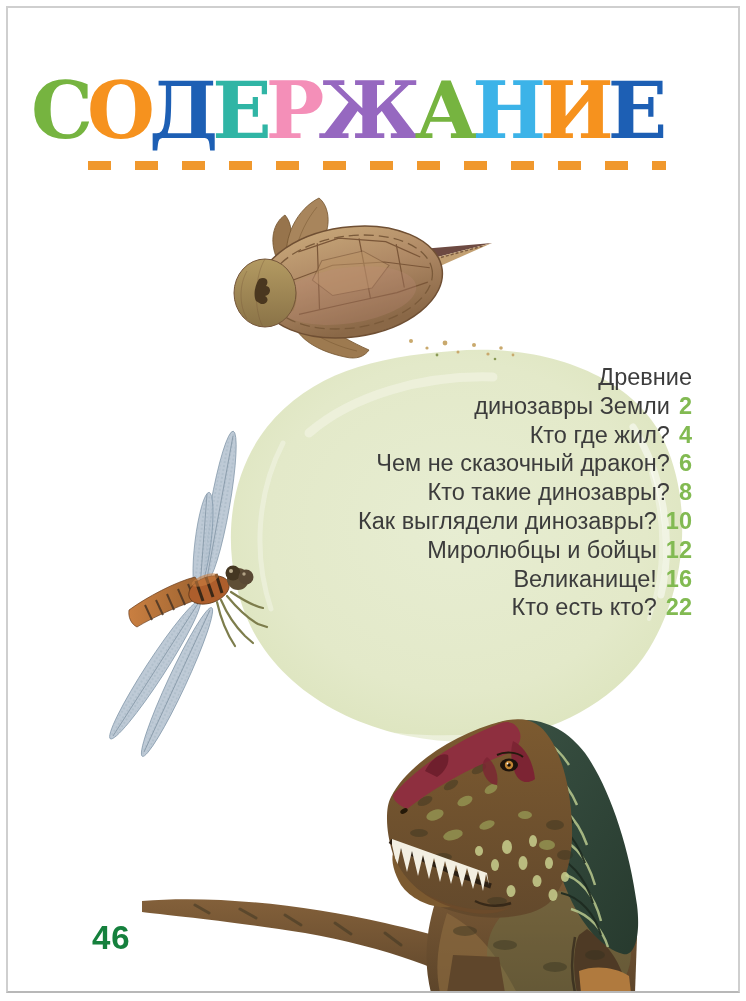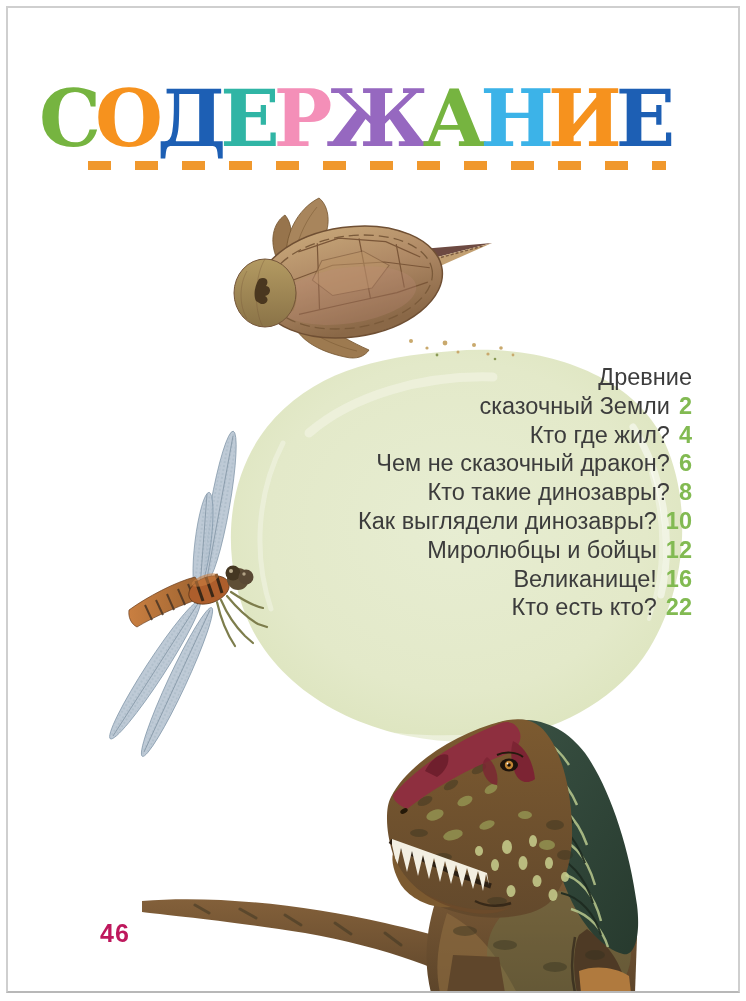--- a/index.html
+++ b/index.html
@@ -1,35 +1,35 @@
 <!DOCTYPE html>
 <html style="--dash-color: #f0982d; --toc-text: #3c3c3c; --toc-num: #82ba52;"><head>
 <meta charset="utf-8">
 <style>
   html,body{margin:0;padding:0;background:#ffffff;}
   .page{position:relative;width:746px;height:1001px;background:#ffffff;overflow:hidden;
         font-family:"Liberation Sans",sans-serif;}
   .frame{position:absolute;left:6px;top:6px;right:6px;bottom:8px;
          border:2px solid #cfcfcf;border-bottom-color:#b8b8b8;pointer-events:none;z-index:9;}
-  .title{position:absolute;left:346px;top:78px;transform:translateX(-50%);margin:8px;
+  .title{position:absolute;left:346px;top:78px;transform:translateX(-50%);margin:0;
          font-family:"DejaVu Serif","Liberation Serif",serif;font-weight:700;
          font-size:78px;line-height:66px;letter-spacing:-6px;white-space:nowrap;z-index:4;}
   .title span{display:inline-block;}
   .divider{position:absolute;left:88px;top:161px;width:578px;height:9px;z-index:4;
            background:repeating-linear-gradient(90deg,var(--dash-color) 0 23px,transparent 23px 47px);}
   .circle-wrap{position:absolute;left:213px;top:343px;width:480px;height:404px;z-index:1;}
   .toc{position:absolute;left:212px;top:363px;width:480px;z-index:3;text-align:right;
        font-size:23.5px;line-height:28.8px;color:var(--toc-text);}
   .toc-row{white-space:nowrap;}
   .toc-text{font-weight:400;}
   .toc-page{font-weight:700;color:var(--toc-num);margin-left:9px;}
   .art{position:absolute;z-index:2;}
   .art svg{display:block;}
-  .folio{position:absolute;left:100px;top:919px;font-size:25px;font-weight:700;
-         color:#be185d;z-index:5;letter-spacing:1px;}
+  .folio{position:absolute;left:92px;top:919px;font-size:33px;font-weight:700;
+         color:#15803d;z-index:5;letter-spacing:1px;}
 </style>
 </head>
 <body>
 
 <div class="page">
 
   <div class="circle-wrap">
     <svg width="480" height="404" viewBox="0 0 480 404">
       <defs>
         <radialGradient id="circG" cx="50%" cy="45%" r="60%">
@@ -165,21 +165,21 @@
         <path d="M126,170 C132,184 140,196 150,206 L158,213"></path>
         <path d="M132,166 C142,178 152,188 163,194 L172,197"></path>
         <path d="M136,162 C148,170 158,176 168,178"></path>
         <path d="M122,172 C126,190 132,204 140,216"></path>
       </g>
     </svg>
   </div>
 
   <div class="toc">
       <div class="toc-row"><span class="toc-text">Древние</span></div>
-      <div class="toc-row"><span class="toc-text">сказочный Земли</span><span class="toc-page">2</span></div>
+      <div class="toc-row"><span class="toc-text">динозавры Земли</span><span class="toc-page">2</span></div>
       <div class="toc-row"><span class="toc-text">Кто где жил?</span><span class="toc-page">4</span></div>
       <div class="toc-row"><span class="toc-text">Чем не сказочный дракон?</span><span class="toc-page">6</span></div>
       <div class="toc-row"><span class="toc-text">Кто такие динозавры?</span><span class="toc-page">8</span></div>
       <div class="toc-row"><span class="toc-text">Как выглядели динозавры?</span><span class="toc-page">10</span></div>
       <div class="toc-row"><span class="toc-text">Миролюбцы и бойцы</span><span class="toc-page">12</span></div>
       <div class="toc-row"><span class="toc-text">Великанище!</span><span class="toc-page">16</span></div>
       <div class="toc-row"><span class="toc-text">Кто есть кто?</span><span class="toc-page">22</span></div>
     </div>
 
   <div class="art" style="left:135px;top:705px;width:510px;height:288px;overflow:hidden;">

